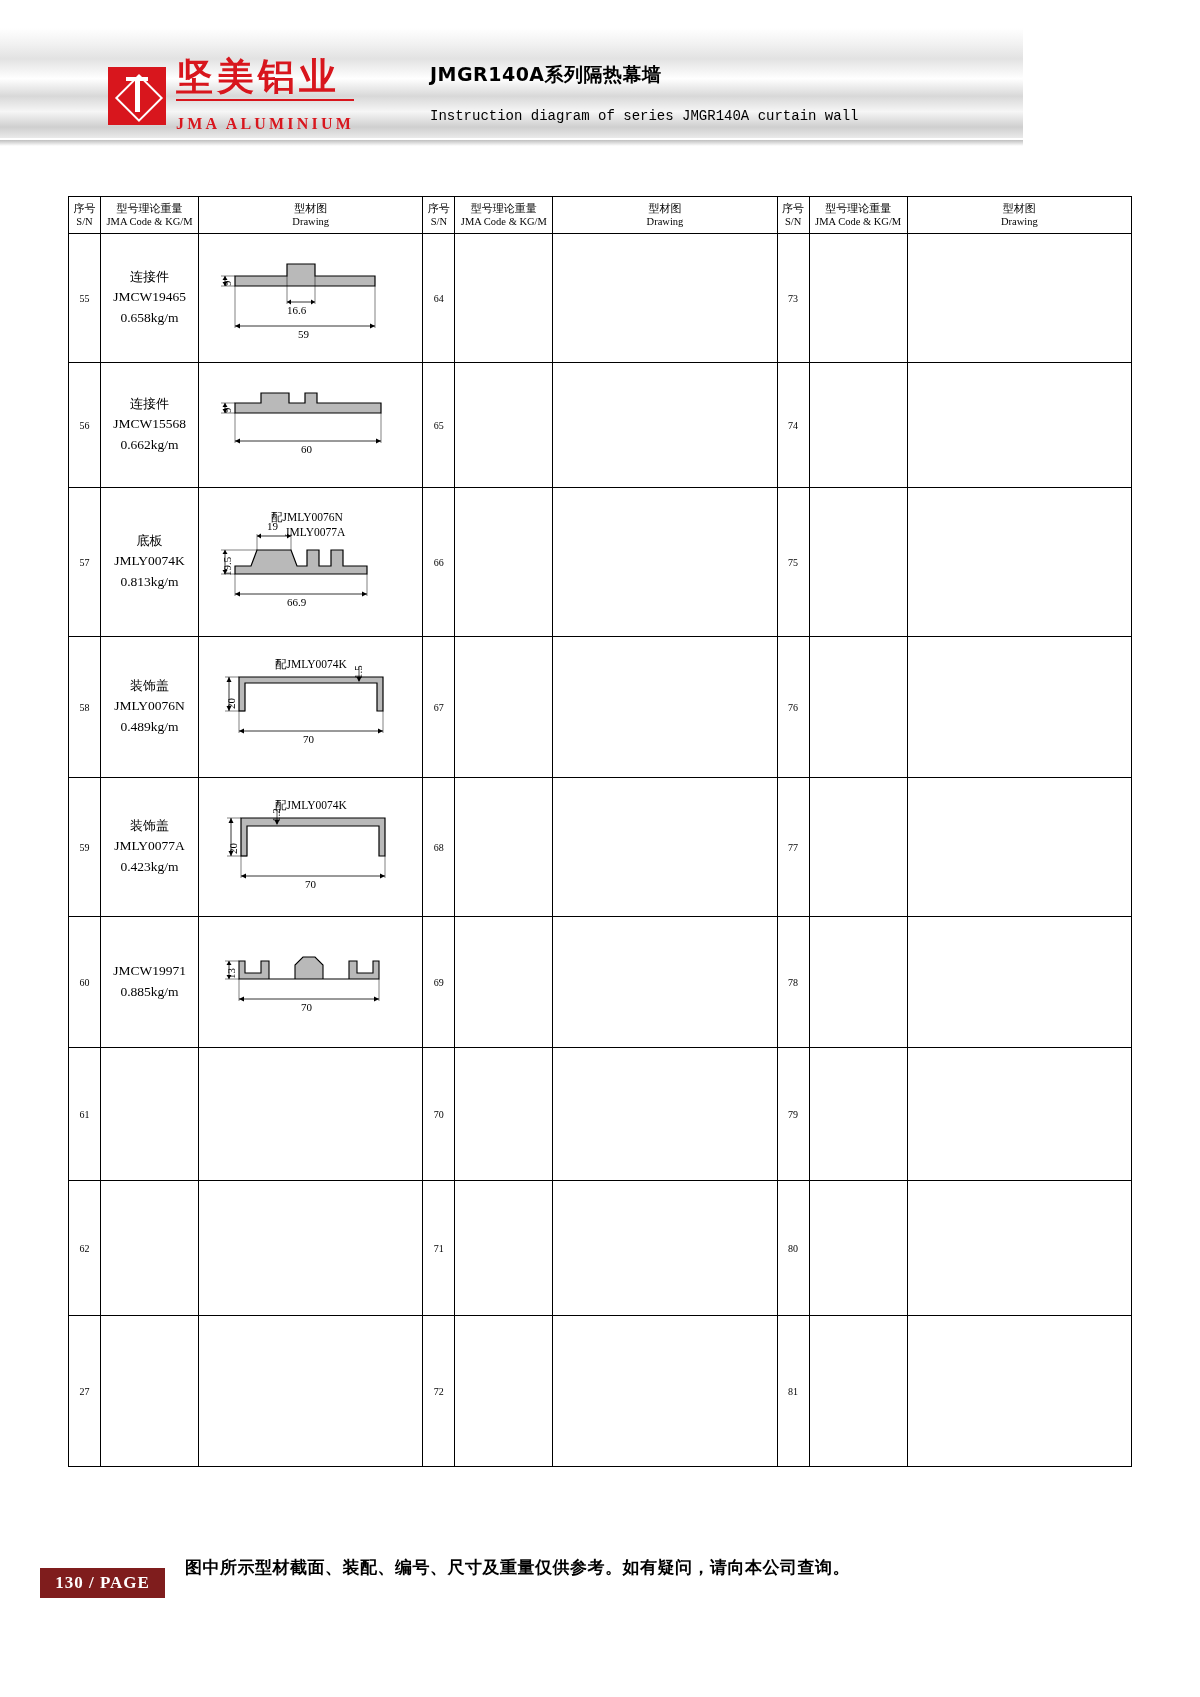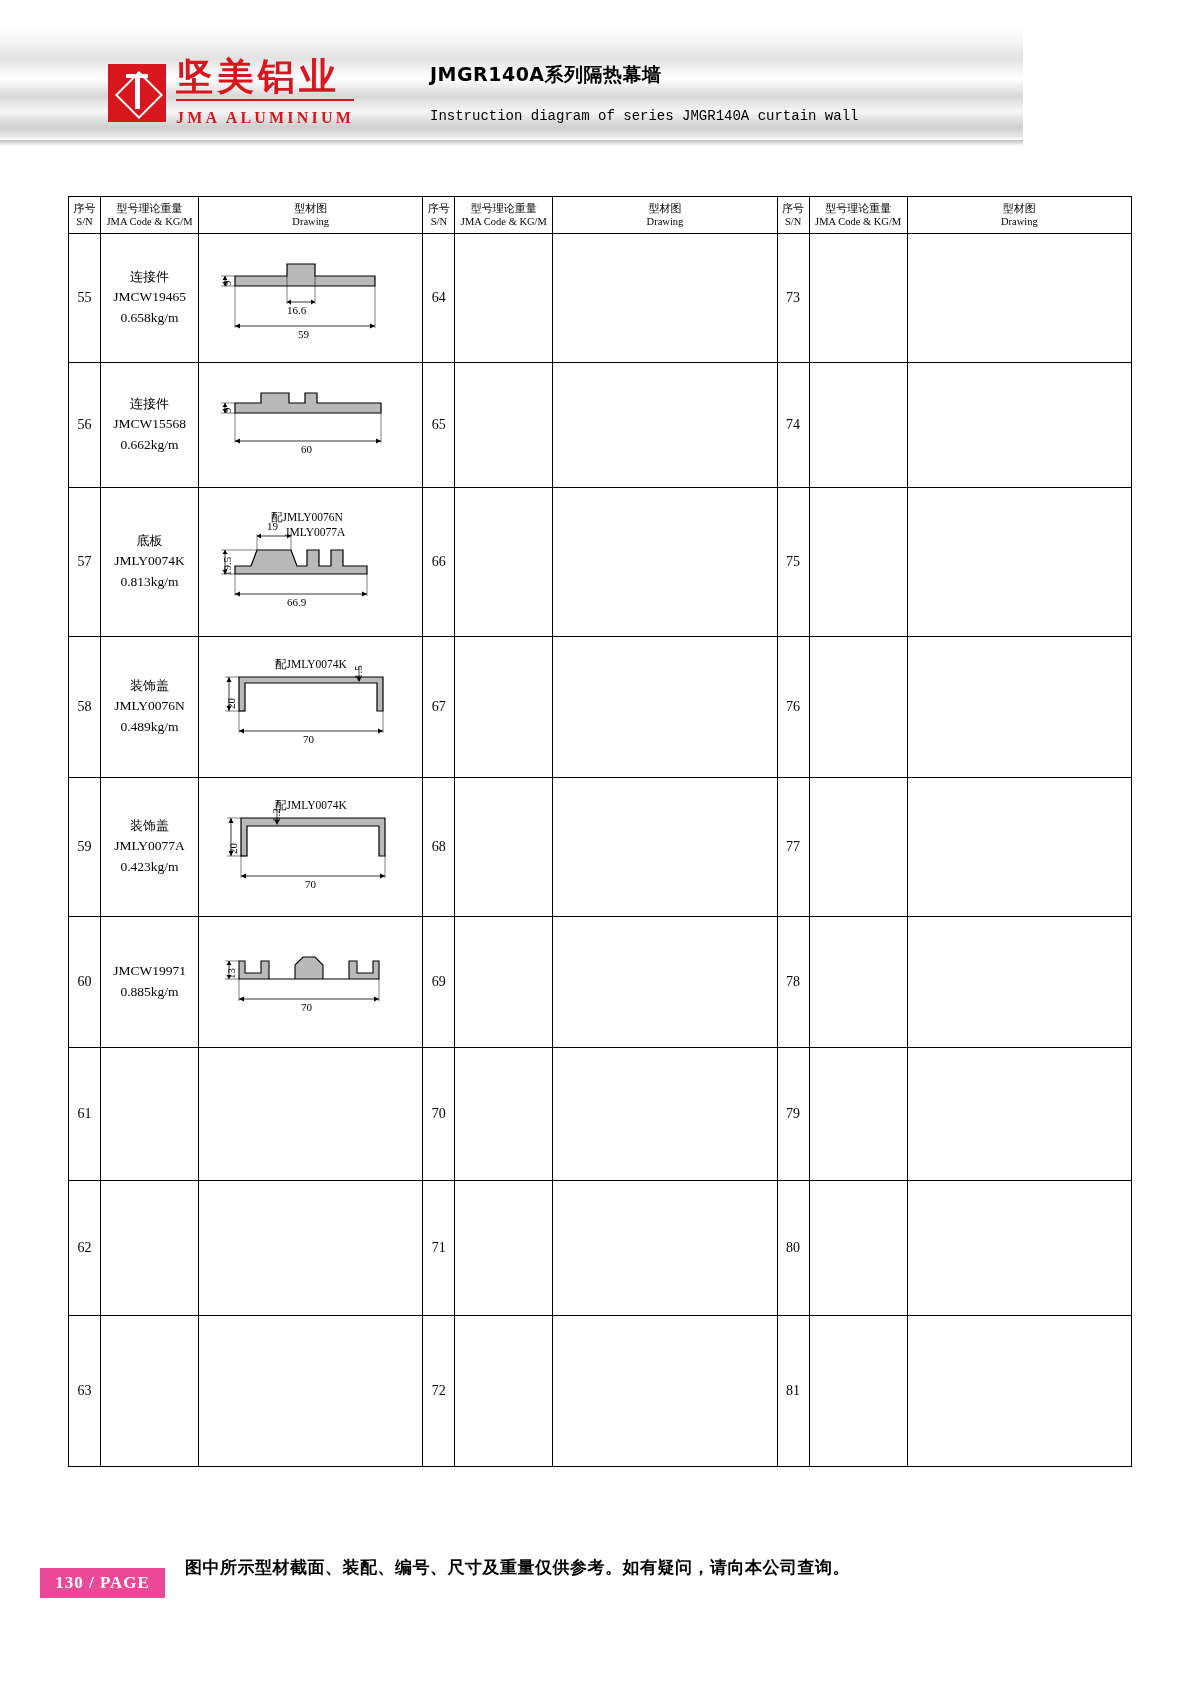--- a/index.html
+++ b/index.html
@@ -88,21 +88,21 @@
     line-height: 1;
   }
   .logo-text-en {
     font-family: "Liberation Serif", serif;
     font-size: 16px;
     font-weight: bold;
     color: #d8161d;
     letter-spacing: 3.2px;
     border-top: 2px solid #d8161d;
     margin-top: 4px;
-    padding-top: 8px;
+    padding-top: 14px;
     text-align: center;
   }
   .title-wrap {
     position: absolute;
     left: 430px;
     top: 62px;
   }
   .title-cn {
     font-family: "DejaVu Sans", sans-serif;
     font-size: 19px;
@@ -140,21 +140,21 @@
     margin-left: 12px;
   }
   .hdr .cn { font-family: "DejaVu Sans", sans-serif; font-size: 11px; }
   .hdr .en { font-family: "Liberation Serif", serif; font-size: 10.5px; }
 
   col.sn    { width: 32px; }
   col.code  { width: 98px; }
   col.draw  { width: 224px; }
 
   td.sn {
-    font-size: 14px;
+    font-size: 10px;
     font-family: "Liberation Serif", serif;
     vertical-align: middle;
   }
   td.code {
     font-size: 13.5px;
     line-height: 1.55;
     padding: 2px 1px;
   }
   td.code .cn {
     font-family: "DejaVu Sans", sans-serif;
@@ -204,21 +204,21 @@
     left: 0;
     top: 1548px;
     width: 1200px;
   }
   .page-badge {
     position: absolute;
     left: 40px;
     top: 20px;
     width: 125px;
     height: 30px;
-    background: #ec4899;
+    background: #7f1d1d;
     color: #fff;
     font-family: "Liberation Serif", serif;
     font-size: 17px;
     font-weight: bold;
     letter-spacing: 1px;
     display: flex;
     align-items: center;
     justify-content: center;
   }
   .footer-text {
@@ -585,21 +585,21 @@
     <td class="drawcell"></td>
     <td class="sn">71</td>
     <td class="code"></td>
     <td class="drawcell"></td>
     <td class="sn">80</td>
     <td class="code"></td>
     <td class="drawcell"></td>
   </tr>
 
   <tr class="rowI">
-    <td class="sn">63</td>
+    <td class="sn">27</td>
     <td class="code"></td>
     <td class="drawcell"></td>
     <td class="sn">72</td>
     <td class="code"></td>
     <td class="drawcell"></td>
     <td class="sn">81</td>
     <td class="code"></td>
     <td class="drawcell"></td>
   </tr>
 </tbody>

